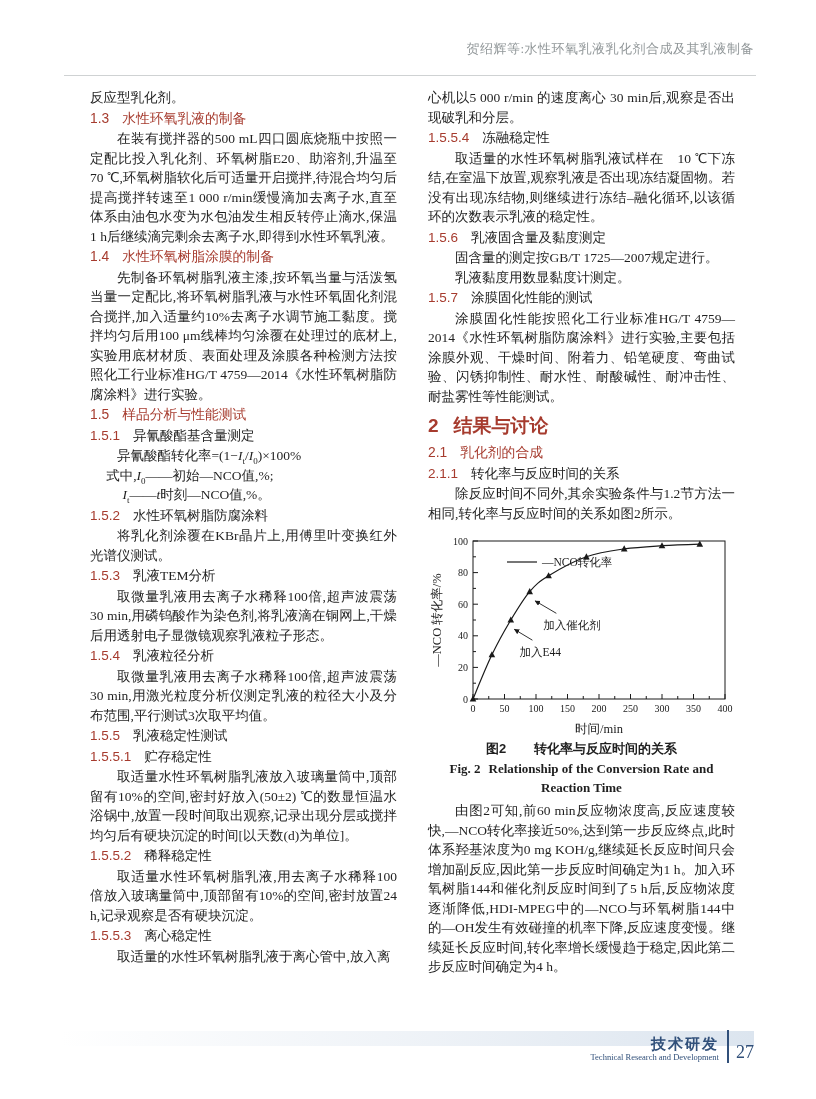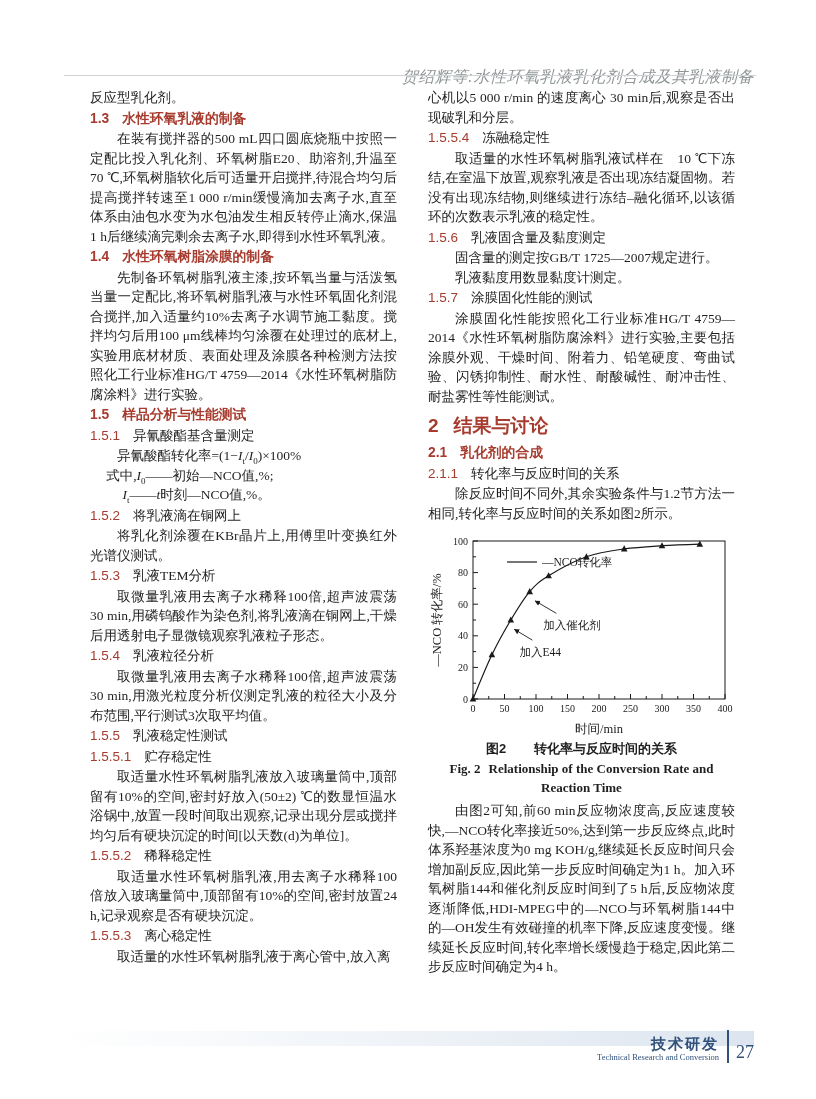--- a/index.html
+++ b/index.html
@@ -6,32 +6,32 @@
     --red:#a63b2e;
     --navy:#31507a;
     --ink:#1f1f1f;
     --rule:#cfd2d3;
     --headgray:#909698;
   }
   html,body{margin:0;padding:0;width:816px;height:1099px;overflow:hidden;background:#ffffff;}
   body{font-family:"Liberation Serif",serif;color:var(--ink);position:relative;}
   .page{position:absolute;inset:0;background:#ffffff;}
 
-  .running-head{position:absolute;top:67px;right:62px;font-size:16px;color:var(--headgray);letter-spacing:.5px;font-style:italic;}
+  .running-head{position:absolute;top:40px;right:62px;font-size:13px;color:var(--headgray);letter-spacing:.5px;}
   .header-rule{position:absolute;top:75px;left:64px;right:60px;border-top:1px solid var(--rule);}
 
   .col{position:absolute;top:88px;width:307px;font-size:13.5px;line-height:19.5px;text-align:justify;}
   .col-left{left:90px;}
   .col-right{left:428px;}
 
   p{margin:0;}
   .body{text-indent:2em;}
   .noind{text-indent:0;}
 
-  .h2{font-family:"Liberation Sans",sans-serif;font-weight:bold;color:var(--red);margin:1px 0;text-indent:0;font-size:13.8px;}
+  .h2{font-family:"Liberation Sans",sans-serif;font-weight:normal;color:var(--red);margin:1px 0;text-indent:0;font-size:13.8px;}
   .h2 .hnum{margin-right:13px;}
   .h3{margin:1px 0;text-indent:0;font-size:13.5px;}
   .h3 .hnum{color:var(--red);font-family:"Liberation Sans",sans-serif;margin-right:13px;}
   .h3 .ht{color:var(--ink);margin-top:36px;}
   .h1big{font-family:"Liberation Sans",sans-serif;font-weight:bold;color:var(--red);font-size:19px;line-height:26px;margin:7px 0 4px;text-indent:0;}
   .h1big .hnum{margin-right:15px;}
 
   .formula{text-indent:2em;}
   .formula i,.whereline i{font-style:italic;}
   sub{font-size:9px;line-height:0;}
@@ -80,21 +80,21 @@
 
     <p class="h2"><span class="hnum">1.5</span><span>样品分析与性能测试</span></p>
 
     <p class="h3"><span class="hnum">1.5.1</span><span class="ht">异氰酸酯基含量测定</span></p>
 
     <p class="formula"><span>异氰酸酯转化率=(1−</span><i><span>I</span></i><sub>t</sub><span>/</span><i><span>I</span></i><sub>0</sub><span>)×100%</span></p>
 
     <p class="whereline w1"><span>式中,</span><i><span>I</span></i><sub>0</sub><span>——初始—NCO值,%;</span></p>
     <p class="whereline w2"><i><span>I</span></i><sub>t</sub><span>——</span><i><span>t</span></i><span>时刻—NCO值,%。</span></p>
 
-    <p class="h3"><span class="hnum">1.5.2</span><span class="ht">将乳液滴在铜网上</span></p>
+    <p class="h3"><span class="hnum">1.5.2</span><span class="ht">水性环氧树脂防腐涂料</span></p>
     <p class="body">将乳化剂涂覆在KBr晶片上,用傅里叶变换红外光谱仪测试。</p>
 
     <p class="h3"><span class="hnum">1.5.3</span><span class="ht">乳液TEM分析</span></p>
     <p class="body">取微量乳液用去离子水稀释100倍,超声波震荡30 min,用磷钨酸作为染色剂,将乳液滴在铜网上,干燥后用透射电子显微镜观察乳液粒子形态。</p>
 
     <p class="h3"><span class="hnum">1.5.4</span><span class="ht">乳液粒径分析</span></p>
     <p class="body">取微量乳液用去离子水稀释100倍,超声波震荡30 min,用激光粒度分析仪测定乳液的粒径大小及分布范围,平行测试3次取平均值。</p>
 
     <p class="h3"><span class="hnum">1.5.5</span><span class="ht">乳液稳定性测试</span></p>
 
@@ -202,19 +202,19 @@
       <p class="cap-en"><span class="clab">Fig. 2</span><span>Relationship of the Conversion Rate and Reaction Time</span></p>
     </div>
 
     <p class="body">由图2可知,前60 min反应物浓度高,反应速度较快,—NCO转化率接近50%,达到第一步反应终点,此时体系羟基浓度为0 mg KOH/g,继续延长反应时间只会增加副反应,因此第一步反应时间确定为1 h。加入环氧树脂144和催化剂反应时间到了5 h后,反应物浓度逐渐降低,HDI-MPEG中的—NCO与环氧树脂144中的—OH发生有效碰撞的机率下降,反应速度变慢。继续延长反应时间,转化率增长缓慢趋于稳定,因此第二步反应时间确定为4 h。</p>
   </div>
 
   <div class="footer-band"></div>
   <div class="footer">
     <div class="f-text">
       <div class="f-cn">技术研发</div>
-      <div class="f-en">Technical Research and Conversion</div>
+      <div class="f-en">Technical Research and Development</div>
     </div>
     <div class="f-bar"></div>
     <div class="f-num">27</div>
   </div>
 
 </div>
 
 </body></html>

